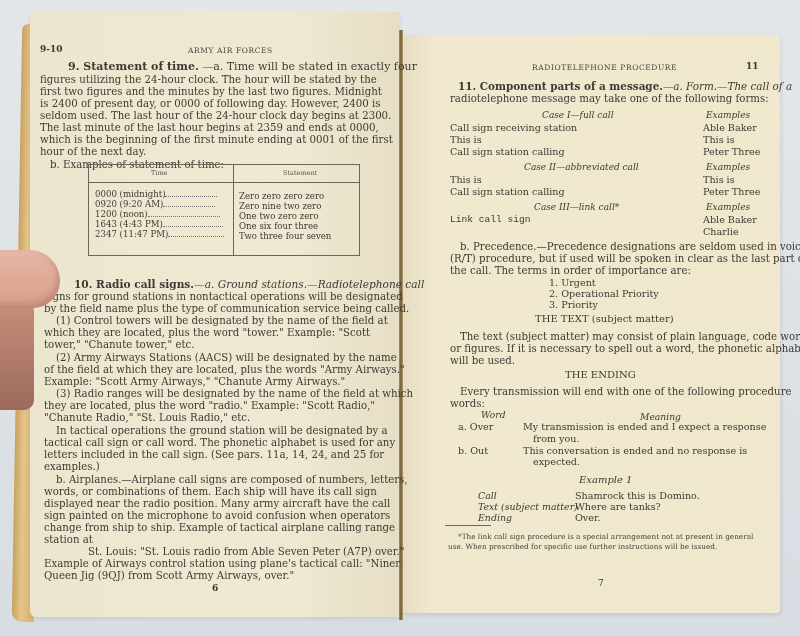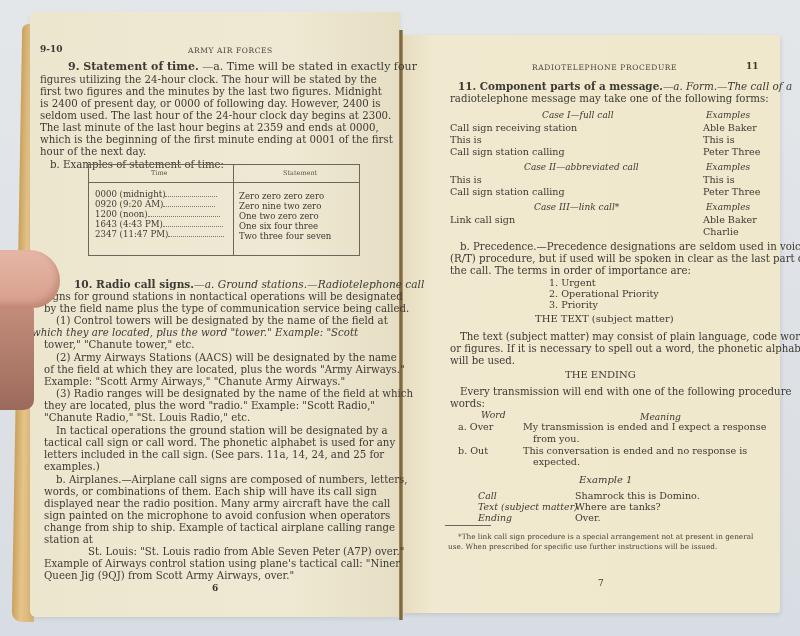--- a/index.html
+++ b/index.html
@@ -70,21 +70,21 @@
   <div class="c2" style="top:56px;">One six four three</div>
   <div class="c2" style="top:66px;">Two three four seven</div>
 </div>
 
 <div class="txt" style="left:74px;top:278px;font-size:10.6px;">
   <b>10. Radio call signs.</b><i>—a. Ground stations.—Radiotelephone call</i>
 </div>
 <div class="txt" style="left:44px;top:291px;">signs for ground stations in nontactical operations will be designated</div>
 <div class="txt" style="left:44px;top:303px;">by the field name plus the type of communication service being called.</div>
 <div class="txt" style="left:56px;top:315px;">(1) Control towers will be designated by the name of the field at</div>
-<div class="txt" style="left:32px;top:327px;font-style:italic;">which they are located, plus the word "tower." Example: "Scott</div>
+<div class="txt" style="left:44px;top:327px;">which they are located, plus the word "tower." Example: "Scott</div>
 <div class="txt" style="left:44px;top:339px;">tower," "Chanute tower," etc.</div>
 <div class="txt" style="left:56px;top:352px;">(2) Army Airways Stations (AACS) will be designated by the name</div>
 <div class="txt" style="left:44px;top:364px;">of the field at which they are located, plus the words "Army Airways."</div>
 <div class="txt" style="left:44px;top:376px;">Example: "Scott Army Airways," "Chanute Army Airways."</div>
 <div class="txt" style="left:56px;top:388px;">(3) Radio ranges will be designated by the name of the field at which</div>
 <div class="txt" style="left:44px;top:400px;">they are located, plus the word "radio." Example: "Scott Radio,"</div>
 <div class="txt" style="left:44px;top:412px;">"Chanute Radio," "St. Louis Radio," etc.</div>
 <div class="txt" style="left:56px;top:425px;">In tactical operations the ground station will be designated by a</div>
 <div class="txt" style="left:44px;top:437px;">tactical call sign or call word. The phonetic alphabet is used for any</div>
 <div class="txt" style="left:44px;top:449px;">letters included in the call sign. (See pars. 11a, 14, 24, and 25 for</div>
@@ -120,21 +120,21 @@
 
 <div class="center" style="left:524px;top:162px;font-style:italic;font-size:9px;">Case II—abbreviated call</div>
 <div class="center" style="left:706px;top:162px;font-style:italic;font-size:9px;">Examples</div>
 <div class="row" style="left:450px;top:174px;">This is</div>
 <div class="row" style="left:703px;top:174px;">This is</div>
 <div class="row" style="left:450px;top:186px;">Call sign station calling</div>
 <div class="row" style="left:703px;top:186px;">Peter Three</div>
 
 <div class="center" style="left:534px;top:202px;font-style:italic;font-size:9px;">Case III—link call*</div>
 <div class="center" style="left:706px;top:202px;font-style:italic;font-size:9px;">Examples</div>
-<div class="row" style="left:450px;top:214px;">Link call sign</div>
+<div class="row" style="left:450px;top:214px;font-family:Liberation Mono, monospace;">Link call sign</div>
 <div class="row" style="left:703px;top:214px;">Able Baker</div>
 <div class="row" style="left:703px;top:226px;">Charlie</div>
 
 <div class="txt" style="left:460px;top:241px;">b. Precedence.—Precedence designations are seldom used in voice</div>
 <div class="txt" style="left:450px;top:253px;">(R/T) procedure, but if used will be spoken in clear as the last part of</div>
 <div class="txt" style="left:450px;top:265px;text-align:right;">the call. The terms in order of importance are:</div>
 <div class="row" style="left:549px;top:277px;">1. Urgent</div>
 <div class="row" style="left:549px;top:288px;">2. Operational Priority</div>
 <div class="row" style="left:549px;top:299px;">3. Priority</div>
 

